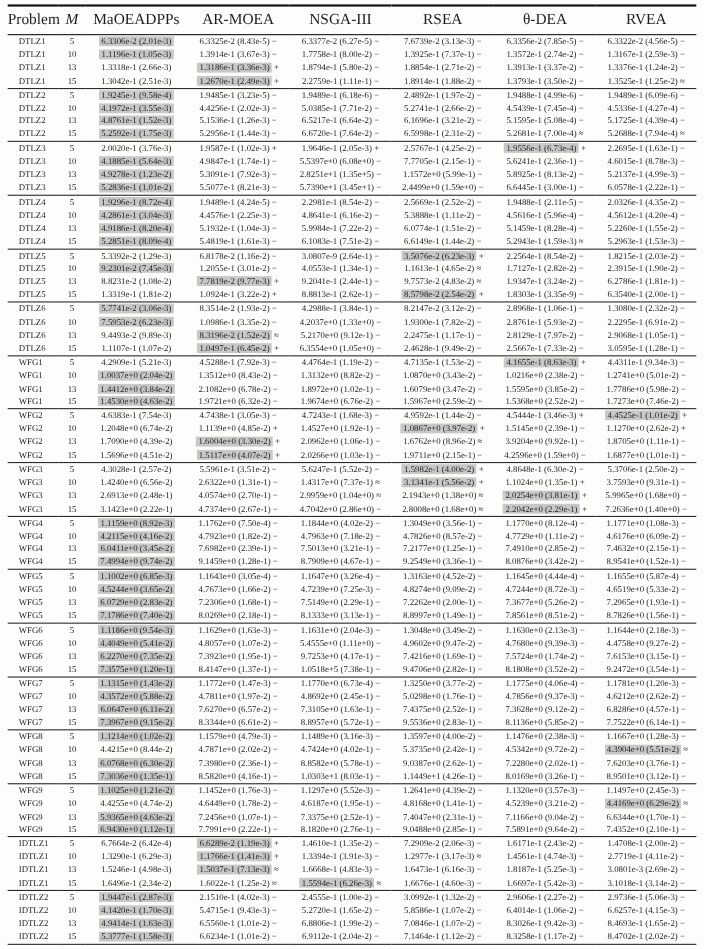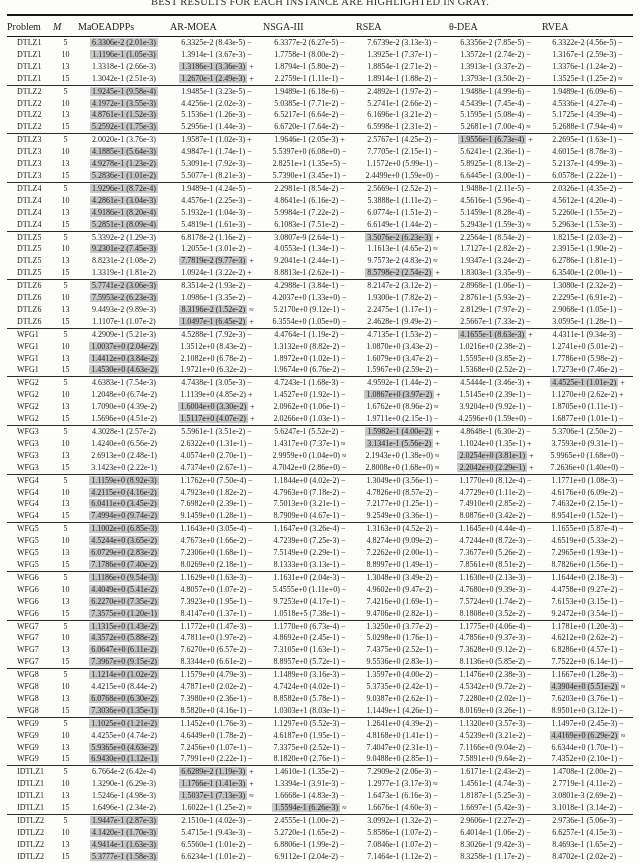--- a/index.html
+++ b/index.html
@@ -2,38 +2,35 @@
 <html><head>
 <meta charset="utf-8">
 <style>
   html,body{margin:0;padding:0;background:#fdfdfc;}
   body{width:640px;height:863px;overflow:hidden;font-family:"Liberation Serif","DejaVu Serif",serif;color:#1c1c1c;}
   .sheet{padding:0 7px;}
   .caption-clip{height:10px;overflow:hidden;}
   .caption{text-align:center;font-size:10.5px;line-height:14px;margin-top:-5px;letter-spacing:.25px;color:#2e2e2e;white-space:nowrap;}
   table{width:100%;border-collapse:collapse;table-layout:fixed;margin-top:4px;
         border-top:2px solid #151515;border-bottom:2px solid #151515;}
-  thead th{font-size:10px;font-weight:normal;padding:5px 0 4px;border-bottom:1.4px solid #151515;text-align:left;}
+  thead th{font-size:14px;font-weight:normal;padding:5px 0 4px;border-bottom:1.4px solid #151515;text-align:center;}
   thead th.ital{font-style:italic;}
   tbody td{font-size:8px;line-height:11.9px;height:11.9px;padding:0;text-align:center;white-space:nowrap;overflow:hidden;}
   td.problem{text-align:left;padding-left:10px;}
   td.mcol{text-align:center;}
   tr.group-end td{border-bottom:1px solid #2a2a2a;}
   .hl{background:#c8c8c8;padding:0 2px;}
   .sg{margin-left:2px;}
   tfoot td{font-size:8.6px;line-height:15px;height:15px;text-align:center;white-space:nowrap;}
   tfoot td.legend{text-align:left;padding-left:10px;}
 </style>
 </head>
 <body>
 
 <div class="sheet">
-  <div class="caption-clip">
-    <div class="caption">BEST RESULTS FOR EACH INSTANCE ARE HIGHLIGHTED IN GRAY.</div>
-  </div>
   <table>
     <colgroup>
       <col style="width:46px">
         <col style="width:25px">
         <col style="width:92px">
         <col style="width:93px">
       <col style="width:93px">
         <col style="width:93px">
         <col style="width:93px">
         <col style="width:91px">

